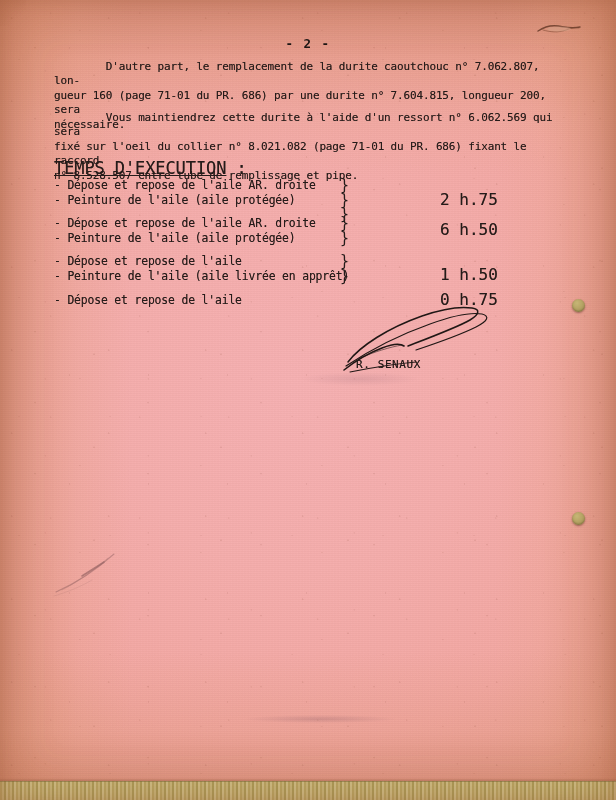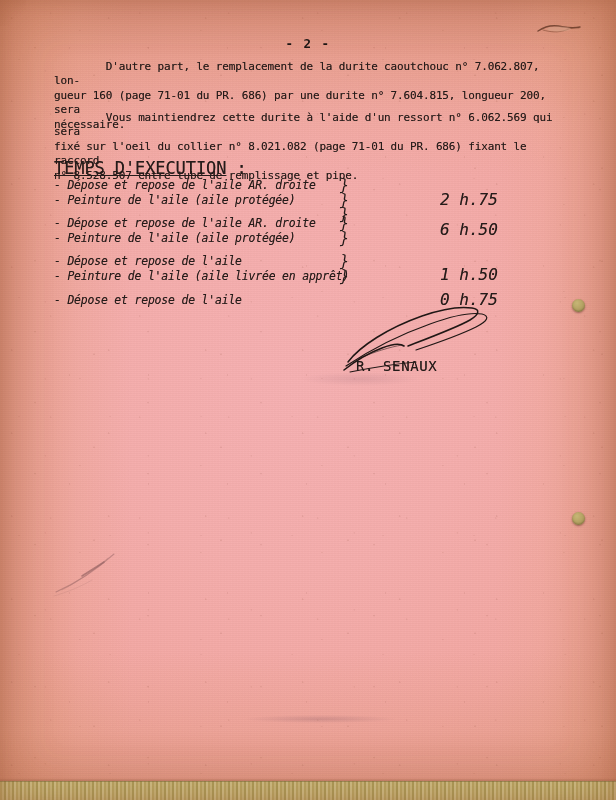--- a/index.html
+++ b/index.html
@@ -229,21 +229,20 @@
   
   .task-groups {
     position: absolute;
     left: 54px;
     top: 178px;
     width: 508px;
   }
   .task-group {
     position: relative;
     margin-bottom: 9px;
-    font-style: italic;
   }
   .task-lines {
     width: 290px;
   }
   .task-line {
     font-size: 11.4px;
     line-height: 14.6px;
     letter-spacing: -0.15px;
     color: #241b19;
     white-space: pre;
@@ -285,21 +284,21 @@
   }
   .signature-stroke {
     position: absolute;
     left: 0; top: 0;
     width: 200px; height: 80px;
   }
   .signature-name {
     position: absolute;
     left: 26px;
     top: 58px;
-    font-size: 14px;
+    font-size: 11px;
     letter-spacing: 0.6px;
     color: #221a18;
     white-space: pre;
     text-shadow: 0 0 0.55px rgba(40,25,22,0.6);
   }
 
   
   .scan-vignette {
     position: absolute;
     inset: 0;

